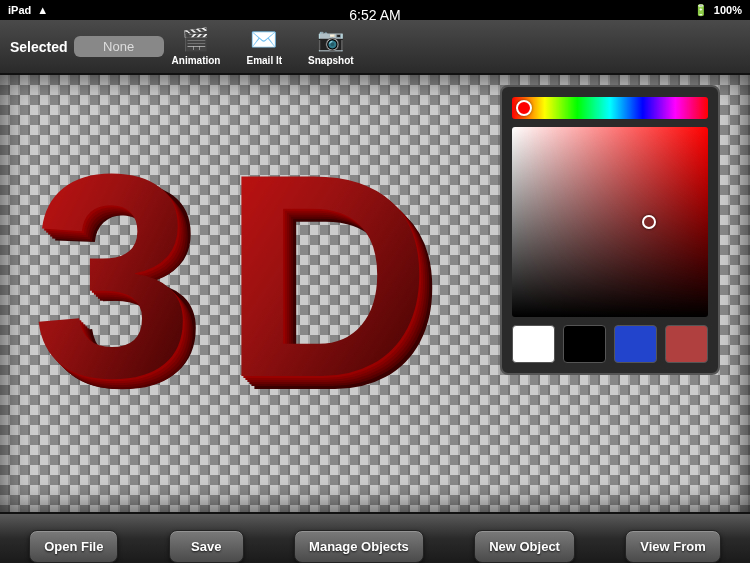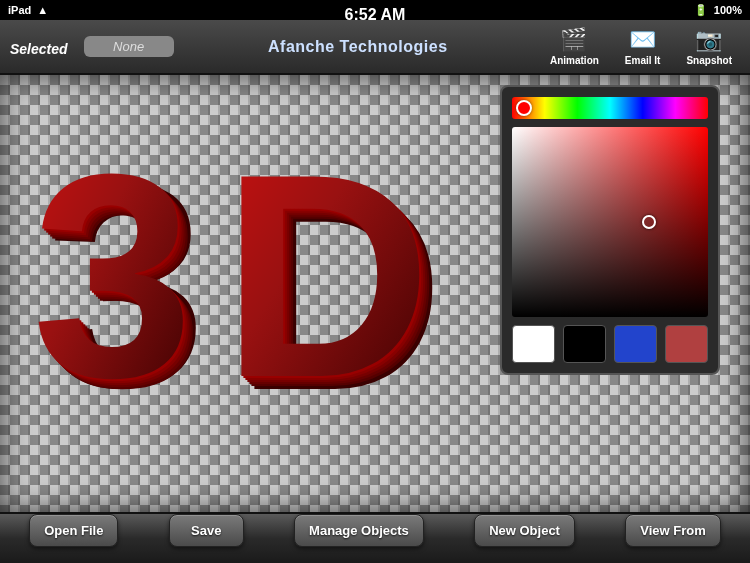--- a/index.html
+++ b/index.html
@@ -18,40 +18,39 @@
       background: #000;
       display: flex;
       align-items: center;
       justify-content: space-between;
       padding: 0 8px;
       color: #fff;
       font-size: 11px;
       font-weight: 600;
     }
     #status-left { display: flex; align-items: center; gap: 6px; }
-    #status-center { position: absolute; left: 50%; transform: translateX(-50%); font-size: 16px; font-weight: 700; margin-top: 9px; }
+    #status-center { position: absolute; left: 50%; transform: translateX(-50%); font-size: 14px; font-weight: 400; margin-top: 9px; }
     #status-right { display: flex; align-items: center; gap: 6px; margin-left: auto; }
 
     
     #toolbar {
       width: 750px;
       height: 55px;
       background: linear-gradient(180deg, #4a4a4a 0%, #2a2a2a 100%);
       border-bottom: 2px solid #111;
       display: flex;
       align-items: center;
       padding: 0 10px;
       gap: 0;
     }
     #selected-area {
       display: flex;
-      align-items: flex-end;
-      gap: 16px;
+      align-items: center;
+      gap: 6px;
       flex: 0 0 auto;
-      font-style: italic;
     }
     #selected-label {
       color: #fff;
       font-size: 14px;
       font-weight: 600;
     }
     #selected-value {
       background: #888;
       color: #ddd;
       padding: 3px 18px;
@@ -214,21 +213,21 @@
       border: 1px solid #555;
     }
 
     
     #bottom-toolbar {
       width: 750px;
       height: 51px;
       background: linear-gradient(180deg, #5a5a5a 0%, #2a2a2a 50%, #1a1a1a 100%);
       border-top: 2px solid #111;
       display: flex;
-      align-items: flex-start;
+      align-items: flex-end;
       justify-content: space-around;
       padding: 0 4px;
     }
     .bottom-btn {
       background: linear-gradient(180deg, #7a7a7a 0%, #4a4a4a 100%);
       border: 1px solid #222;
       border-radius: 8px;
       color: #fff;
       font-size: 13px;
       font-weight: 600;
@@ -253,21 +252,20 @@
     <span>🔋</span>
     <span>100%</span>
   </div>
 </div>
 
 <div id="toolbar">
   <div id="selected-area">
     <span id="selected-label">Selected</span>
     <span id="selected-value">None</span>
   </div>
-  <div id="app-title">Afanche Technologies</div>
   <div id="toolbar-actions">
     <div class="toolbar-btn">
       <span class="btn-icon">🎬</span>
       <span class="btn-label">Animation</span>
     </div>
     <div class="toolbar-btn">
       <span class="btn-icon">✉️</span>
       <span class="btn-label">Email It</span>
     </div>
     <div class="toolbar-btn">

